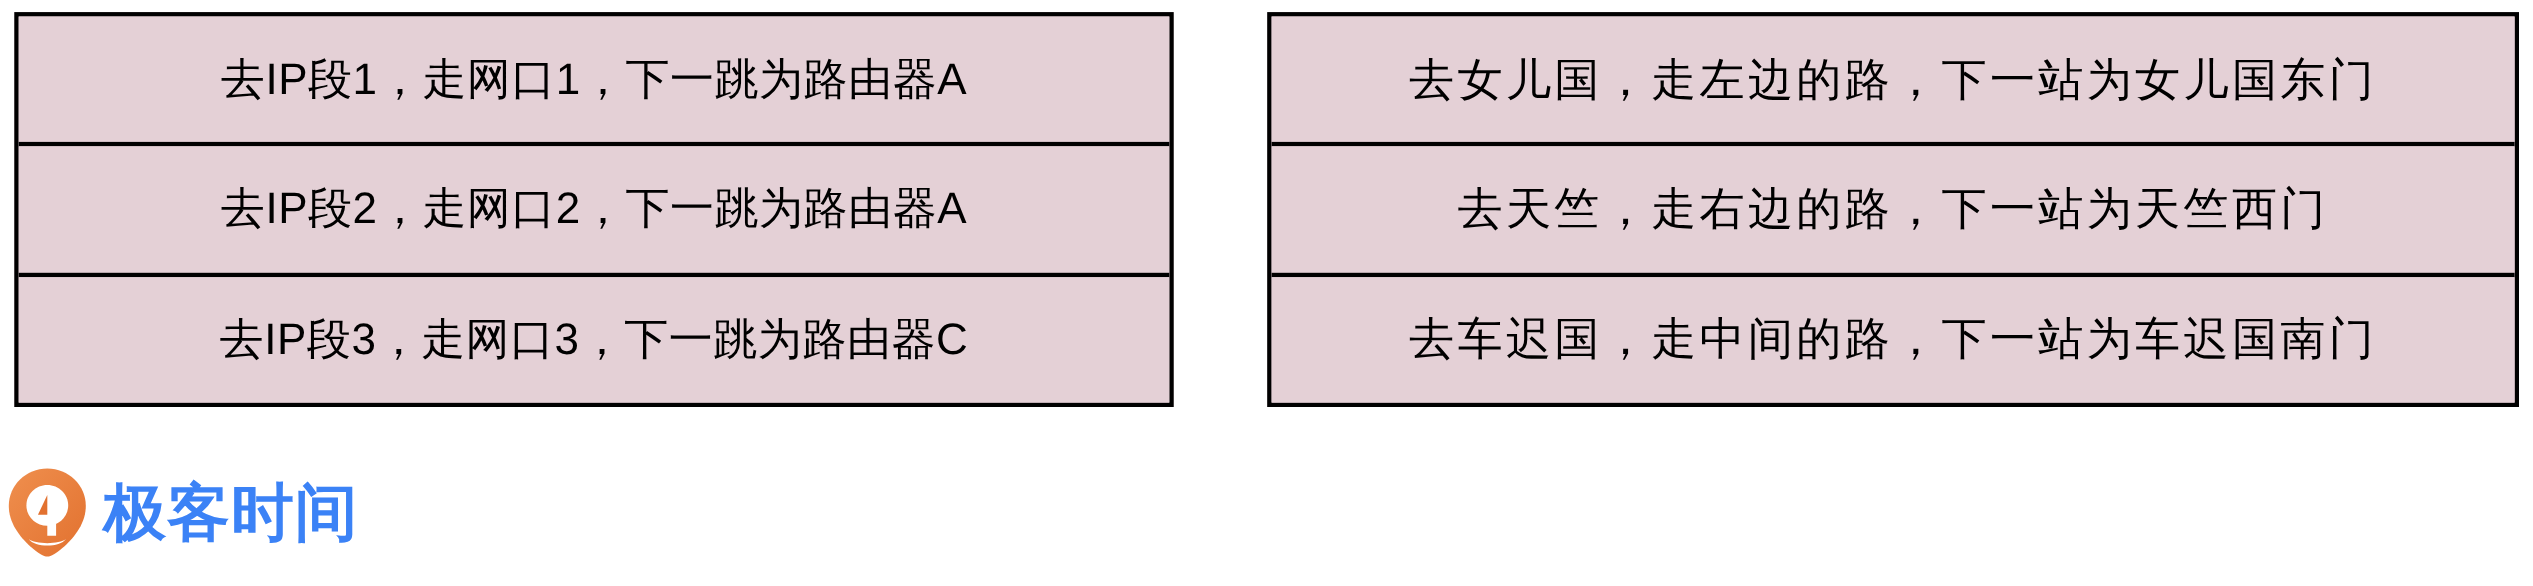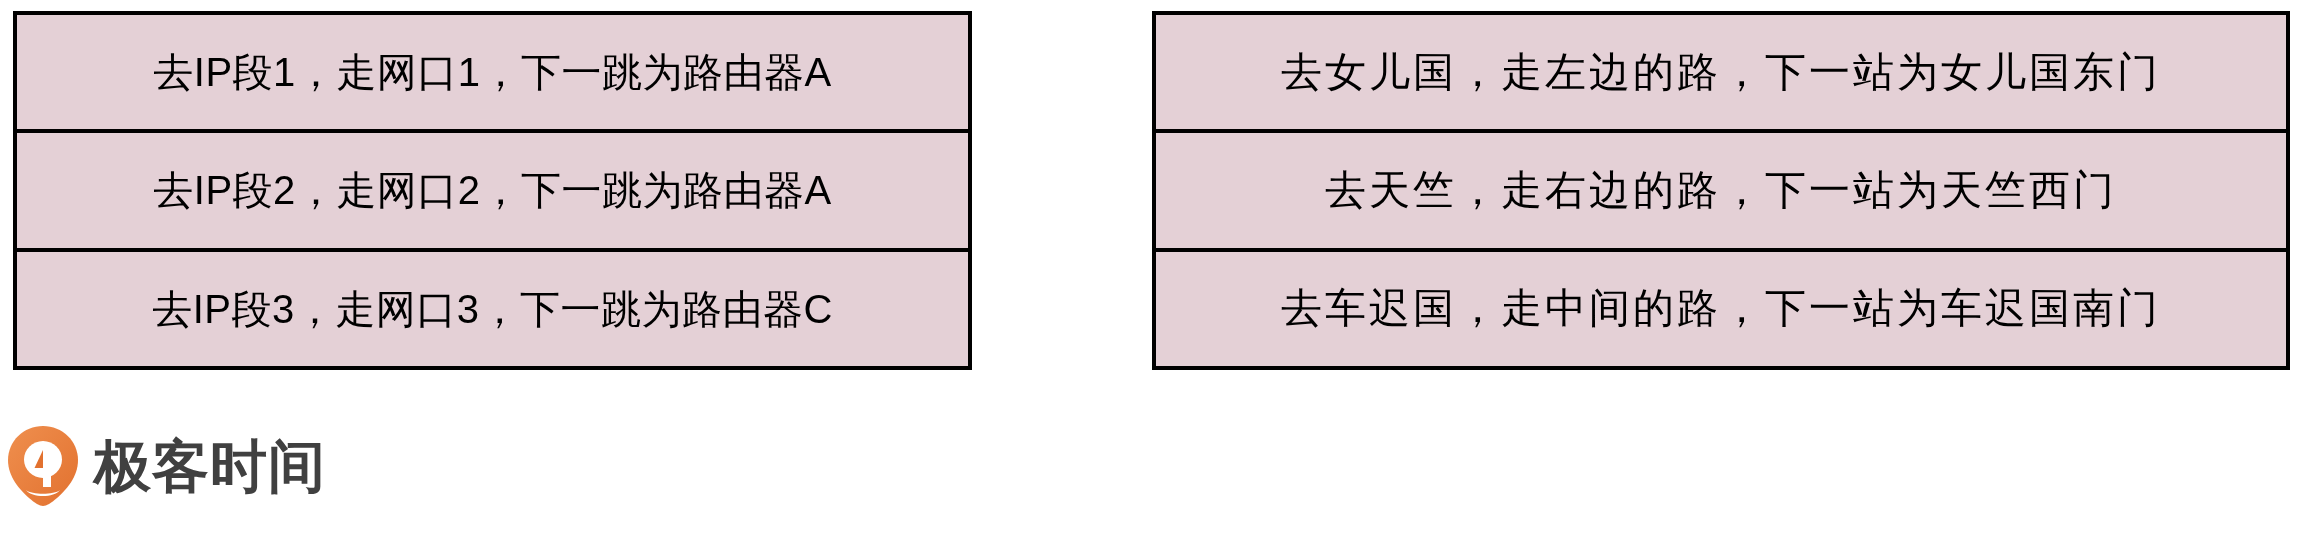--- a/index.html
+++ b/index.html
@@ -21,21 +21,21 @@
     position: absolute;
     box-sizing: border-box;
     border: 4px solid #000000;
     background: #e4d0d6;
     display: flex;
     flex-direction: column;
   }
   #table-left {
     left: 13px;
     top: 11px;
-    width: 959px;
+    width: 1054px;
     height: 359px;
   }
   #table-right {
     left: 1152px;
     top: 11px;
     width: 1138px;
     height: 359px;
   }
   .table-row {
     flex: 1 1 0;
@@ -78,21 +78,21 @@
     flex: none;
   }
   .brand-mark svg {
     display: block;
     width: 74px;
     height: 84px;
   }
   .brand-text {
     font-size: 57px;
     font-weight: 700;
-    color: #404040;
+    color: #3b82f6;
     letter-spacing: 1px;
     line-height: 1;
     white-space: nowrap;
   }
 </style>
 </head>
 <body>
 
 <div class="table" id="table-left">
   <div class="table-row">

